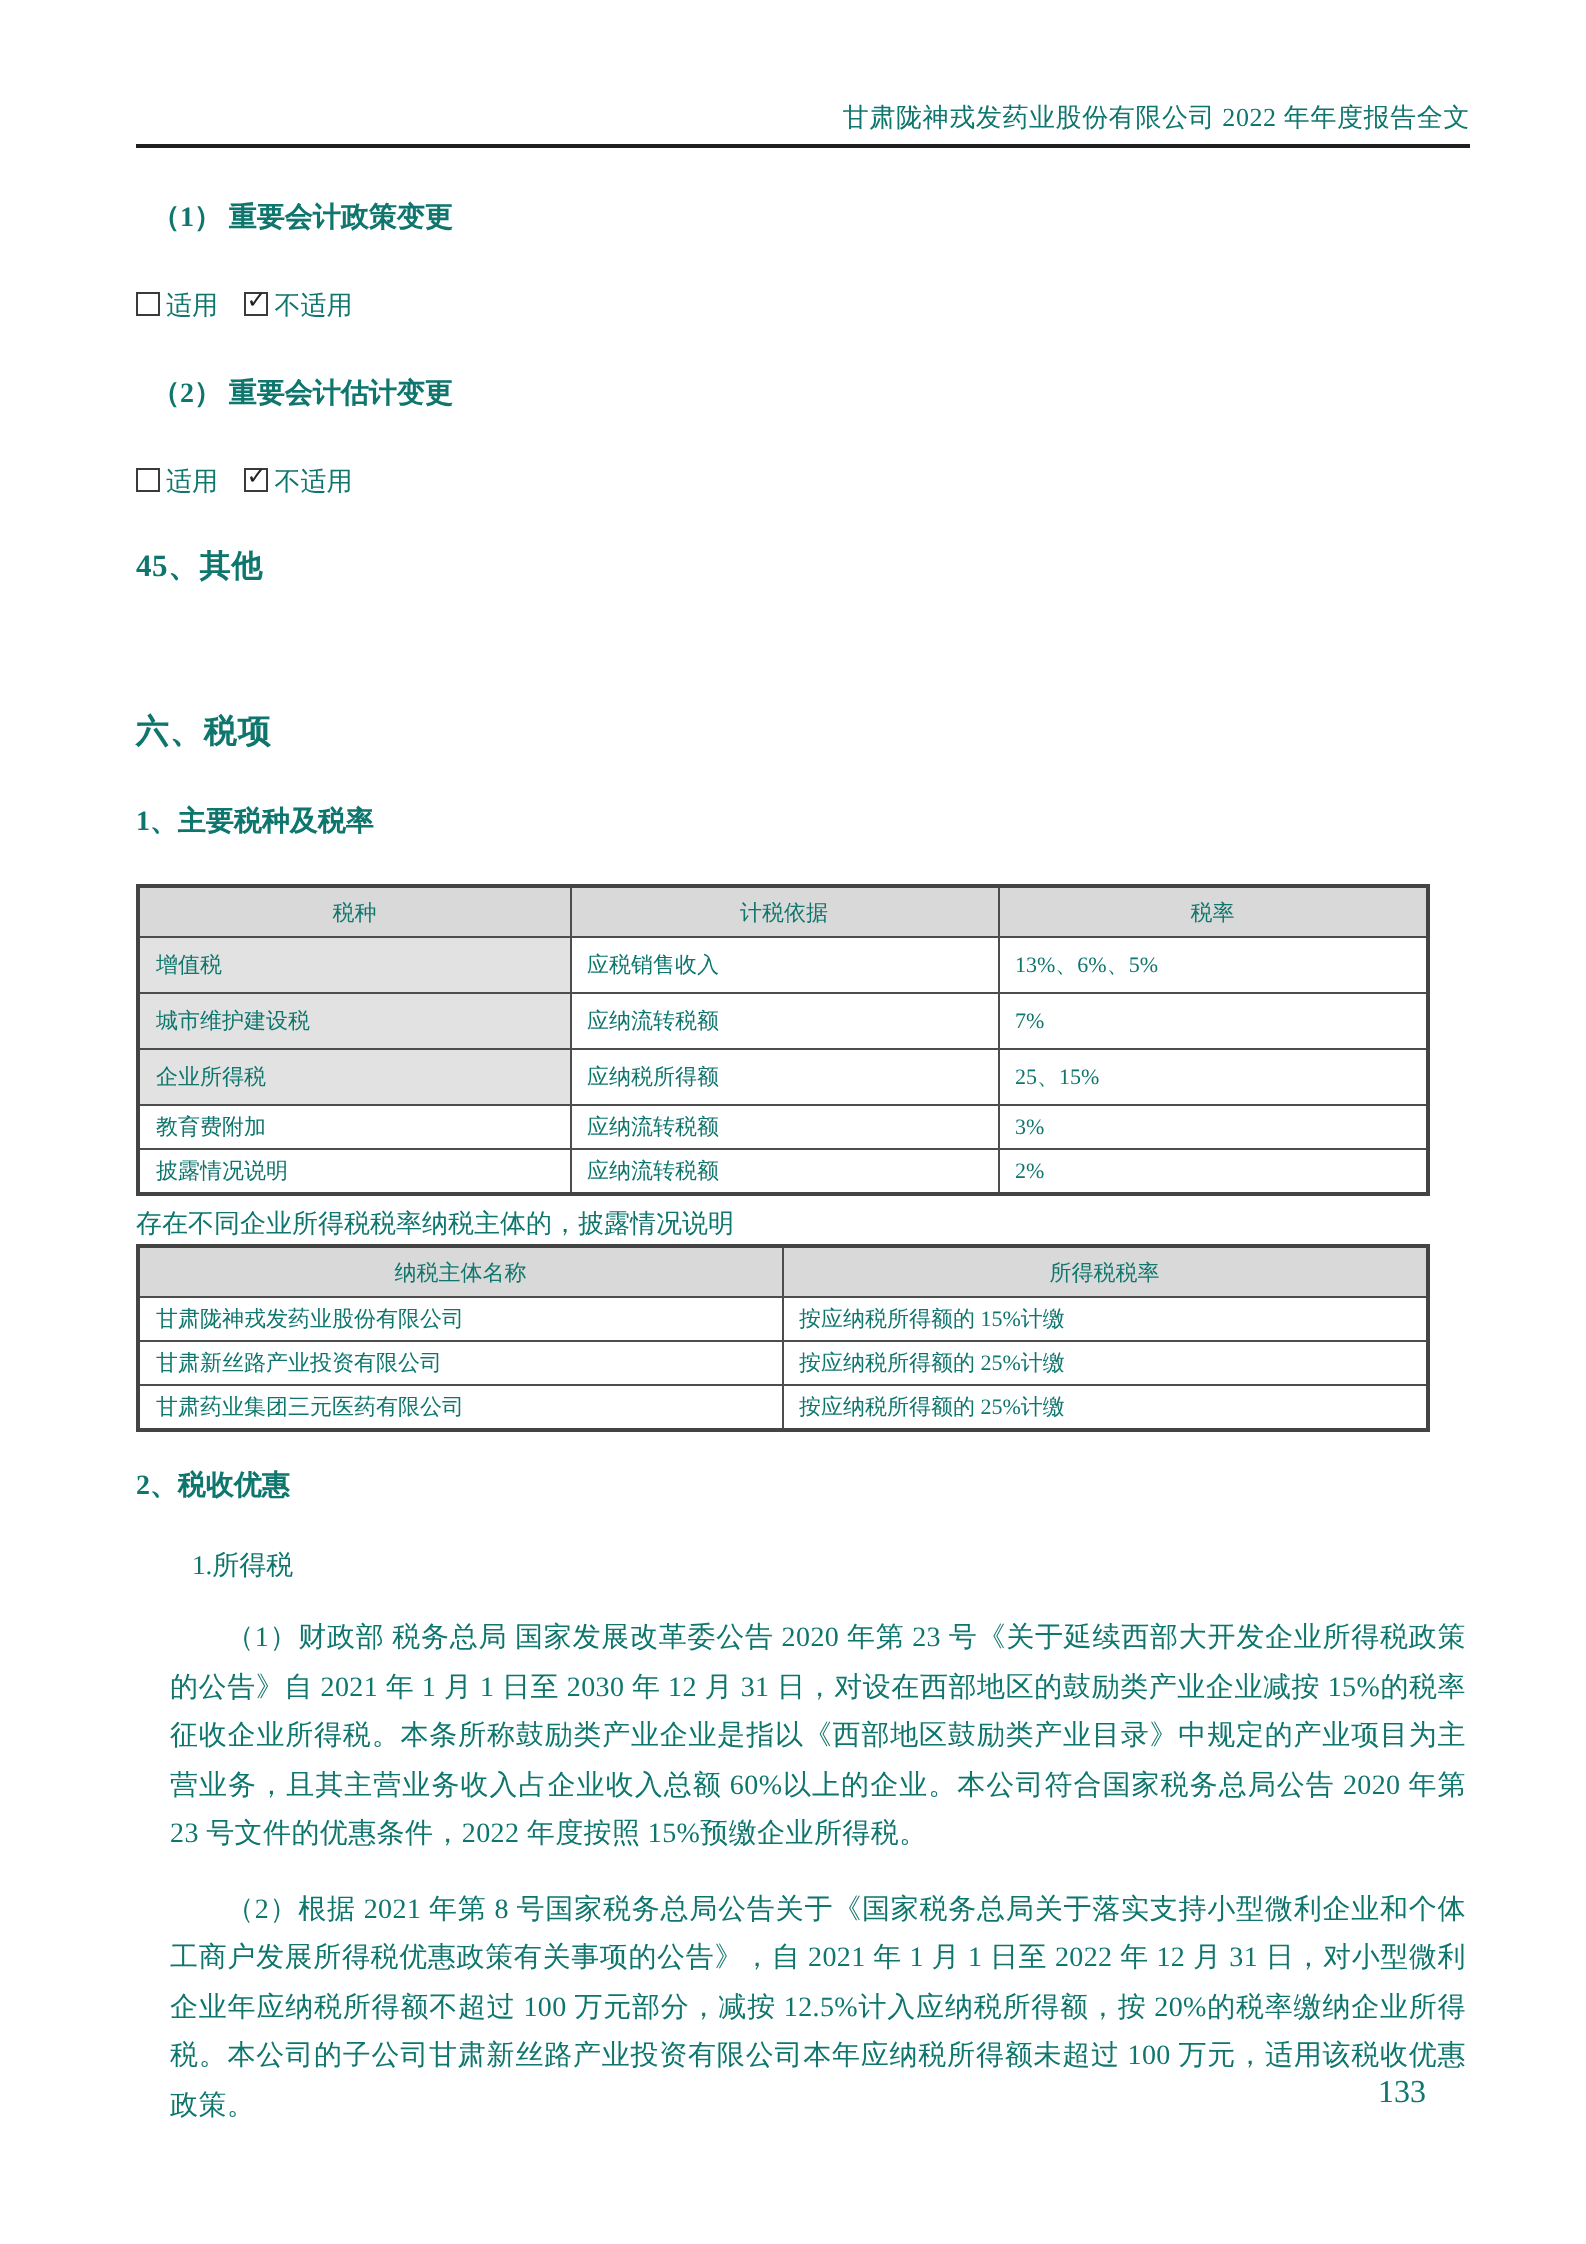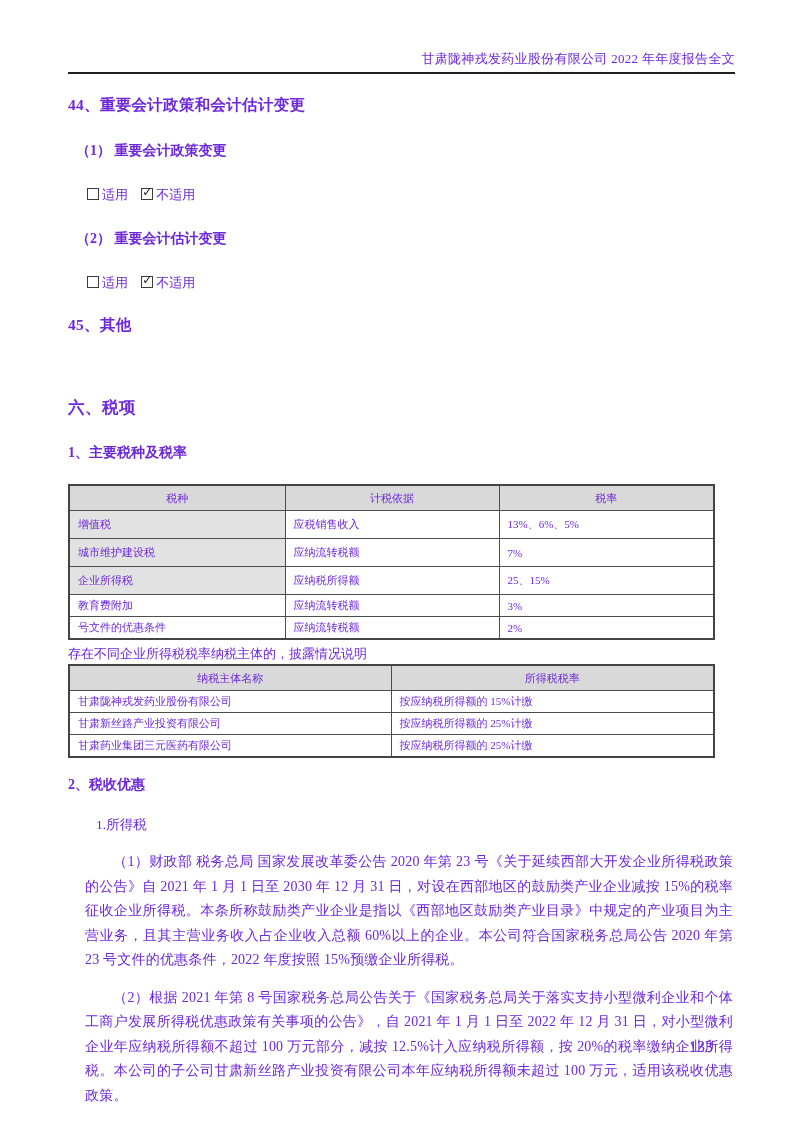--- a/index.html
+++ b/index.html
@@ -1,38 +1,38 @@
 <!DOCTYPE html>
 <html><head>
 <meta charset="utf-8">
 <style>
   html,body { margin:0; padding:0; background:#888; }
   .page {
     position:relative;
     width:793px; height:1122px;
     margin:0 auto;
     background:#ffffff;
-    color:#6d28d9;
+    color:#0f766e;
     font-family:"Liberation Serif","DejaVu Serif",serif;
     overflow:hidden;
   }
   .header { padding:50px 58px 0 68px; }
   .header-inner {
     border-bottom:2px solid #1f1f1f;
     padding-bottom:4px;
     text-align:right;
     font-size:13px;
     letter-spacing:0.3px;
   }
   .content { padding:0 60px 0 68px; }
 
   .h-num { font-size:15.5px; font-weight:bold; letter-spacing:0.3px; }
   .h44 { margin-top:21px; }
   .h-sub-paren { font-size:14px; font-weight:bold; margin-top:26px; padding-left:8px; }
-  .cb-line { margin-top:26px; font-size:13px;margin-left:19px; }
+  .cb-line { margin-top:26px; font-size:13px; }
   .cb-group { margin-right:10px; }
   .cb {
     display:inline-block; width:10px; height:10px;
     border:1px solid #3a3a3a; position:relative; top:1px; margin-right:3px;
     background:#fff;
   }
   .cb.checked::after {
     content:"\2713";
     position:absolute; top:-4px; left:0;
     font-size:12px; color:#222;
@@ -95,21 +95,20 @@
 <body>
 
 <div class="page">
 
   <div class="header">
     <div class="header-inner">甘肃陇神戎发药业股份有限公司 2022 年年度报告全文</div>
   </div>
 
   <div class="content">
 
-    <div class="h-num h44">44、重要会计政策和会计估计变更</div>
 
     <div class="h-sub-paren">（1） 重要会计政策变更</div>
 
     <div class="cb-line">
       <span class="cb-group"><span class="cb"></span><span>适用</span></span>
       <span class="cb-group"><span class="cb checked"></span><span>不适用</span></span>
     </div>
 
     <div class="h-sub-paren">（2） 重要会计估计变更</div>
 
@@ -152,21 +151,21 @@
           <td class="shaded">企业所得税</td>
           <td>应纳税所得额</td>
           <td>25、15%</td>
         </tr>
         <tr class="short">
           <td>教育费附加</td>
           <td>应纳流转税额</td>
           <td>3%</td>
         </tr>
         <tr class="short">
-          <td>号文件的优惠条件</td>
+          <td>披露情况说明</td>
           <td>应纳流转税额</td>
           <td>2%</td>
         </tr>
       </tbody>
     </table>
 
     <div class="tbl-note">存在不同企业所得税税率纳税主体的，披露情况说明</div>
 
     <table class="tbl tbl2">
       <colgroup>

